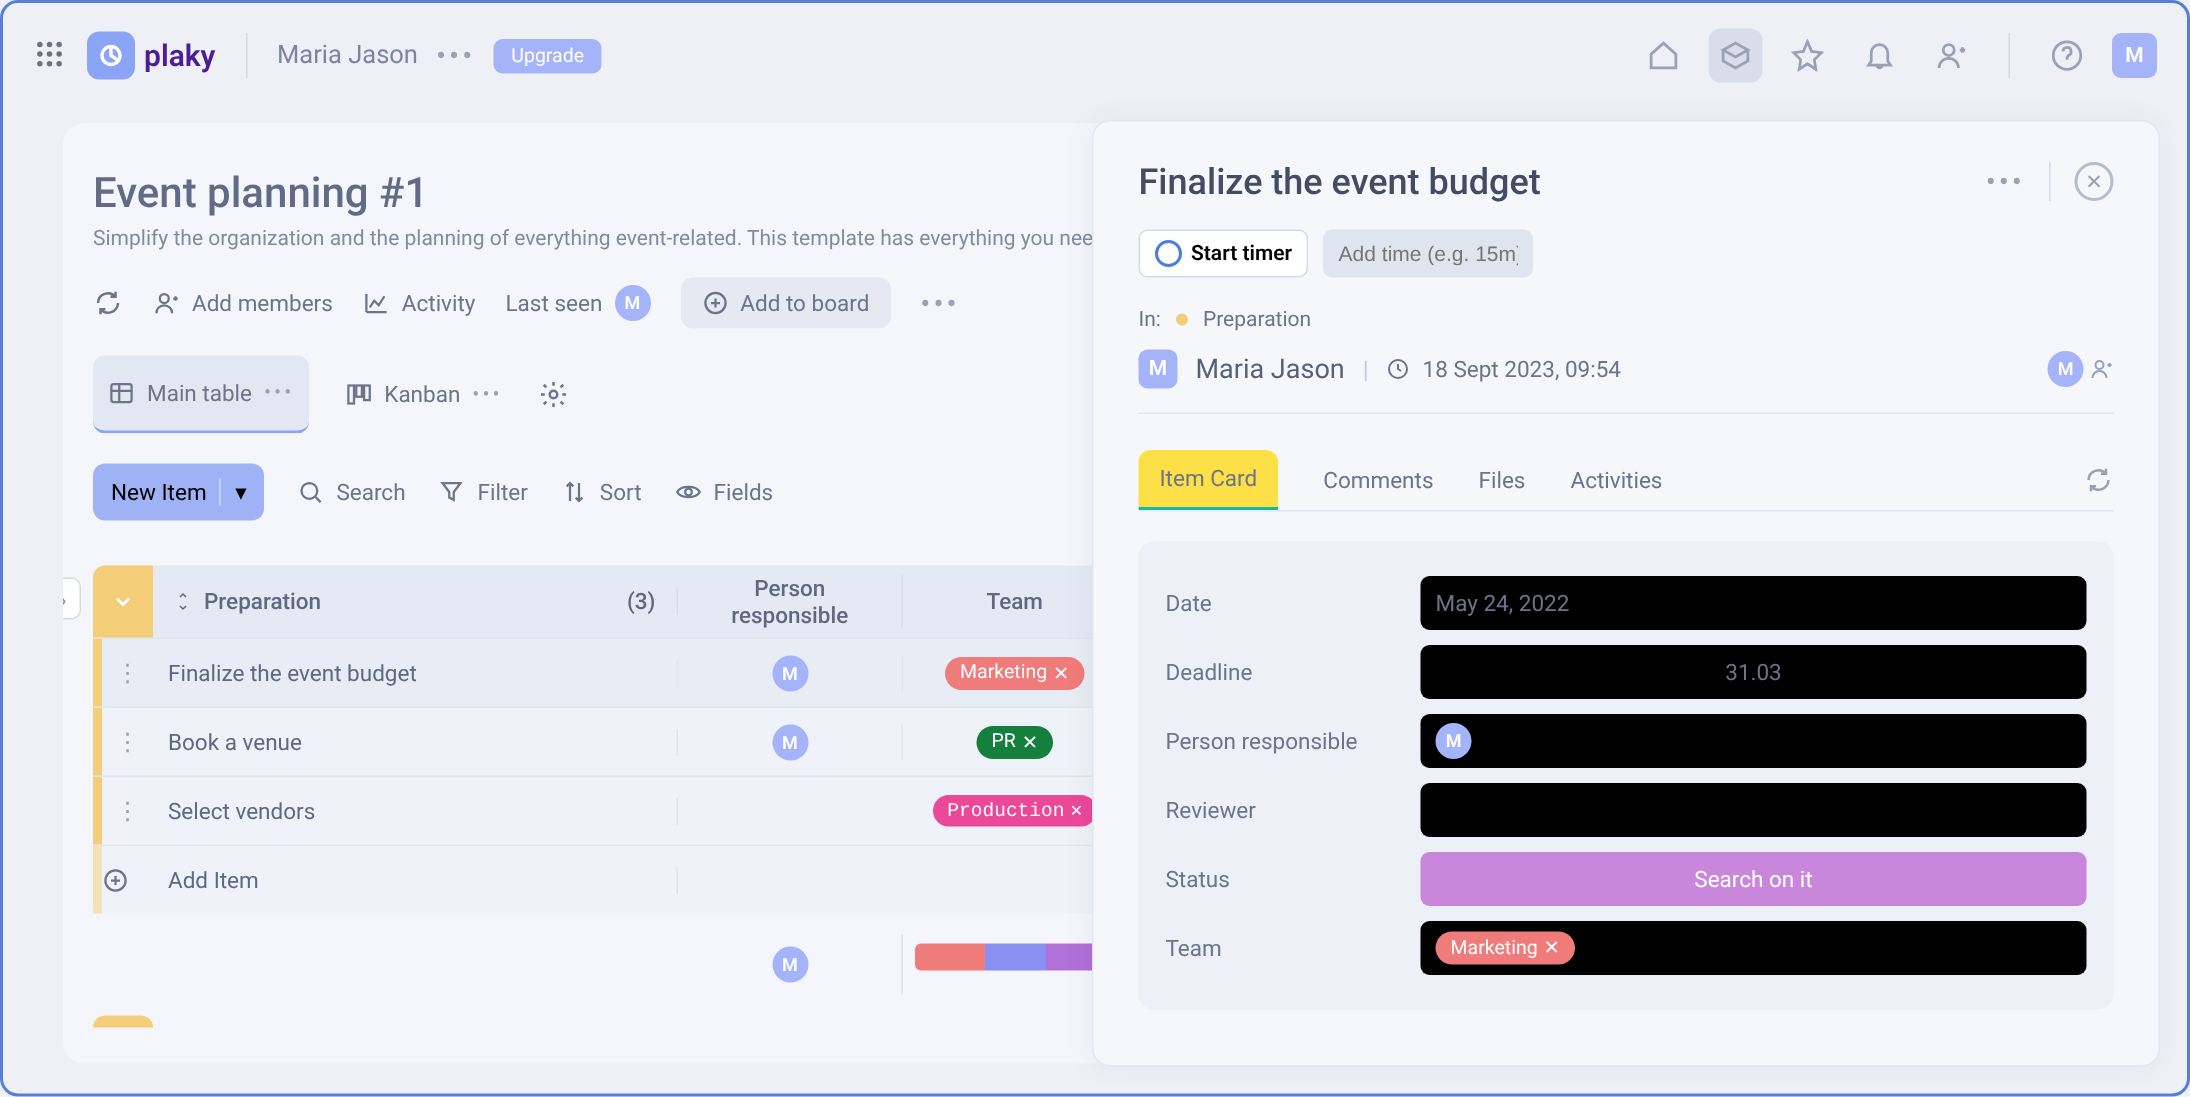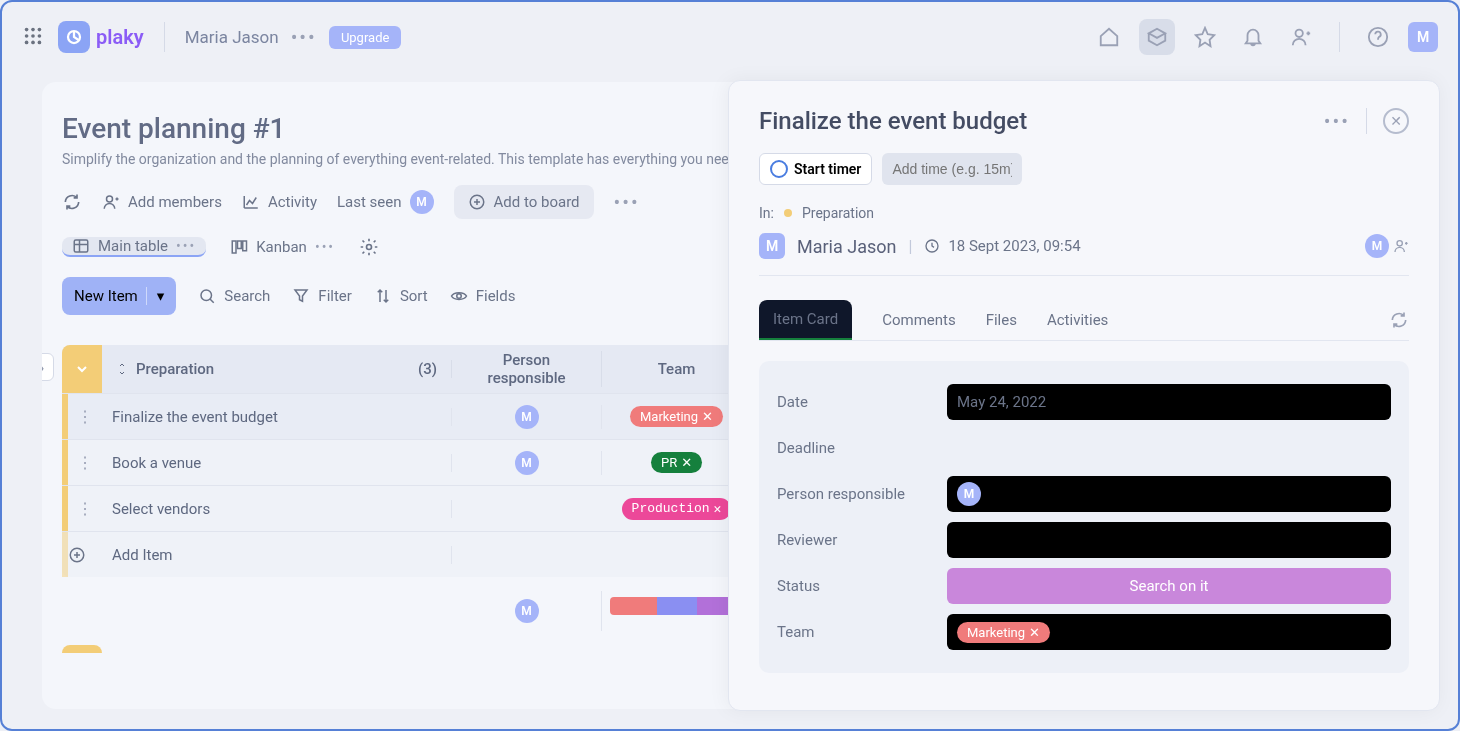--- a/index.html
+++ b/index.html
@@ -24,21 +24,21 @@
       width: 24px; height: 24px;
       cursor: pointer;
       color: #6b7280;
     }
     .logo {
       display: flex;
       align-items: center;
       gap: 6px;
       font-weight: 600;
       font-size: 20px;
-      color: #8b5cf6;
+      color: #4c1d95;
     }
     .logo-badge {
       background: #8ba4f5;
       color: white;
       width: 32px; height: 32px;
       border-radius: 8px;
       display: flex;
       align-items: center;
       justify-content: center;
       font-weight: bold;
@@ -144,21 +144,21 @@
       display: flex;
       align-items: center;
       gap: 14px;
       margin-top: 18px;
       padding: 0 20px;
     }
     .view-tab {
       display: flex;
       align-items: center;
       gap: 8px;
-      padding: 0 10px;
+      padding: 16px 10px;
       border-radius: 8px;
       color: #6b7489;
       font-size: 15px;
       cursor: pointer;
     }
     .view-tab.active {
       background: #e3e7f1;
       border-bottom: 2px solid #8ba4f5;
     }
     .action-row {
@@ -417,24 +417,24 @@
       border-bottom: 1px solid #e2e6f0;
       align-items: center;
     }
     .panel-tab {
       padding: 10px 0;
       color: #6b7489;
       font-size: 15px;
       cursor: pointer;
     }
     .panel-tab.active {
-      background: #0f172a;
+      background: #fde047;
       padding: 10px 14px;
       border-radius: 8px 8px 0 0;
-      border-bottom: 2px solid #15803d;
+      border-bottom: 2px solid #14b8a6;
     }
     .sync-icon {
       margin-left: auto;
       color: #9aa1b5;
       cursor: pointer;
     }
     .fields-card {
       background: #edf0f7;
       border-radius: 10px;
       margin-top: 20px;
@@ -778,20 +778,21 @@
     </span>
   </div>
 
   <div class="fields-card">
     <div class="field-row">
       <div class="field-label">Date</div>
       <div class="field-value left">May 24, 2022</div>
     </div>
     <div class="field-row">
       <div class="field-label">Deadline</div>
+      <div class="field-value">31.03</div>
     </div>
     <div class="field-row">
       <div class="field-label">Person responsible</div>
       <div class="field-value left">
         <span class="avatar round">M</span>
       </div>
     </div>
     <div class="field-row">
       <div class="field-label">Reviewer</div>
       <div class="field-value"></div>

